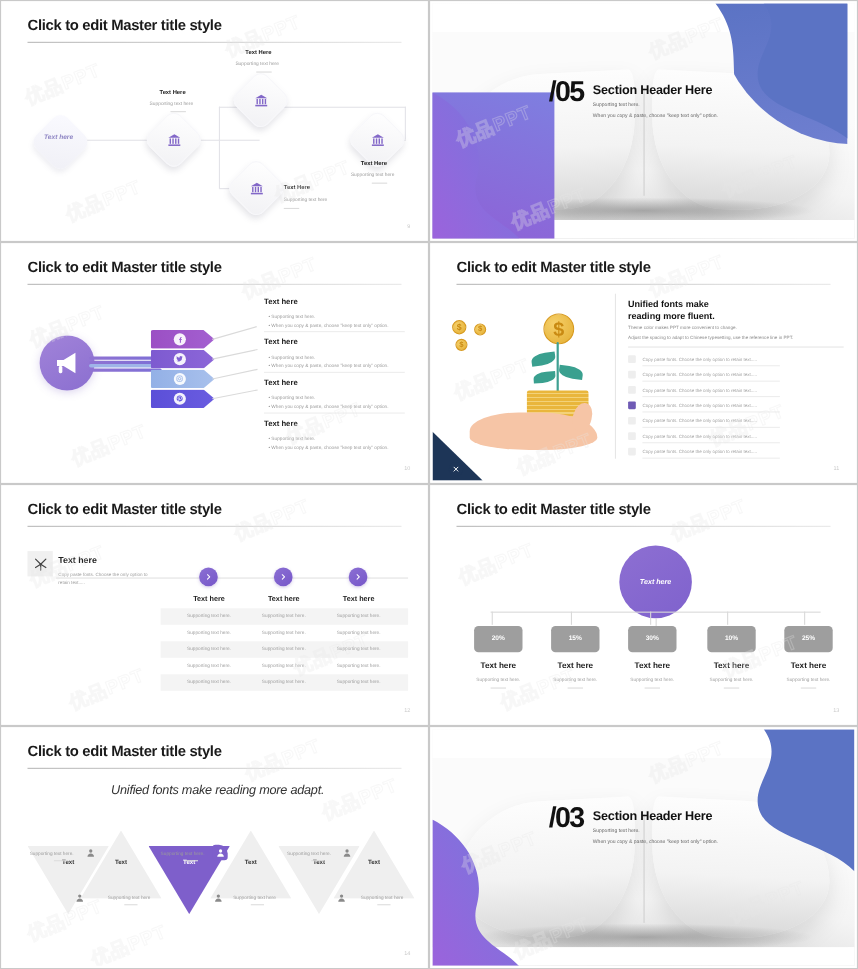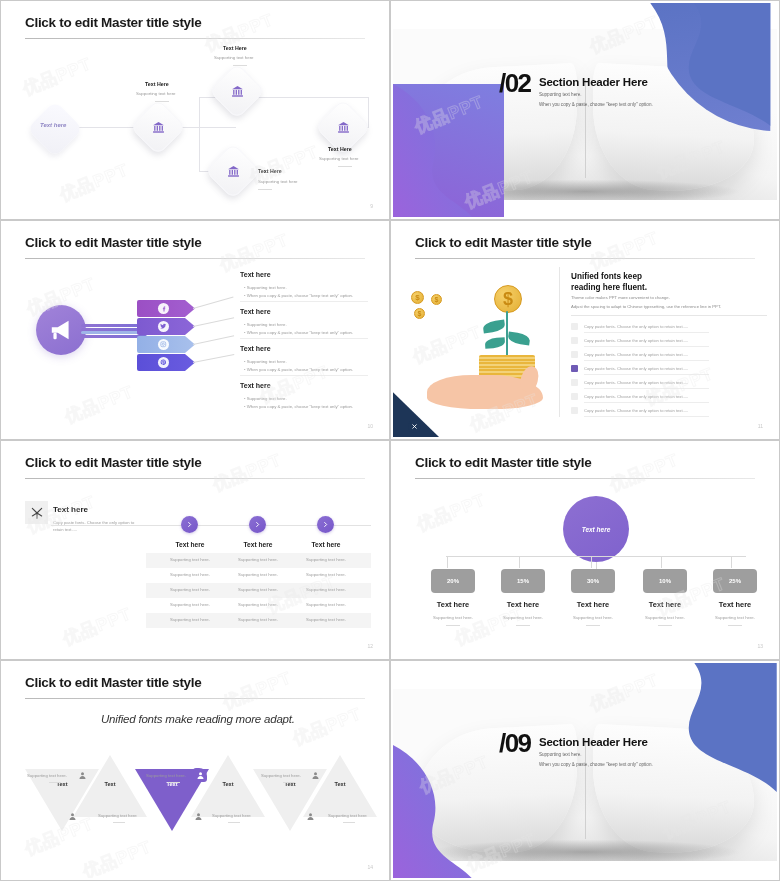--- a/index.html
+++ b/index.html
@@ -259,21 +259,21 @@
         <defs>
             <linearGradient id="g2" x1="0" y1="1" x2="1" y2="0">
           <stop offset="0" stop-color="#9b63dc"></stop>
               <stop offset="1" stop-color="#7478dd"></stop>
         </linearGradient>
           </defs>
         <path d="M0 0 C30 14, 48 42, 40 70 C32 98, 62 104, 78 120 L0 120 Z" fill="url(#g2)"></path>
       </svg>
 
       <div class="sec-txt">
-        <div class="sec-num">/02</div>
+        <div class="sec-num">/05</div>
         <div class="sec-h">Section Header Here</div>
         <div class="sec-s1">Supporting text here.</div>
         <div class="sec-s2">When you copy &amp; paste, choose "keep text only" option.</div>
       </div>
 
       <div class="wm">
         <span style="left:20px;  top:100px;">优品PPT</span>
         <span style="left:195px; top:20px;">优品PPT</span>
         <span style="left:262px; top:145px;">优品PPT</span>
         <span style="left:70px;  top:175px;">优品PPT</span>
@@ -396,22 +396,22 @@
       <div class="navy"></div>
       <div class="navy-dot">
         <svg width="7" height="7" viewBox="0 0 24 24" stroke="#fff" stroke-width="3" fill="none">
           <path d="M5 5 L19 19 M19 5 L5 19"></path>
         </svg>
       </div>
 
       <div class="uf-vrule" style="left:166px; top:44px; height:150px;"></div>
 
       <div class="uf-h" style="left:178px; top:48px;">
-        <span>Unified fonts keep</span><br>
-        <span>reading here fluent.</span>
+        <span>Unified fonts make</span><br>
+        <span>reading more fluent.</span>
       </div>
       <div class="uf-p" style="left:178px; top:71px;">Theme color makes PPT more convenient to change.</div>
       <div class="uf-p" style="left:178px; top:80px;">Adjust the spacing to adapt to Chinese typesetting, use the reference line in PPT.</div>
       <div class="uf-rule" style="left:178px; top:92px; width:196px;"></div>
 
       <div class="chk" style="left:178px; top:100px;"></div>
       <div class="chkline" style="left:191px; top:101px;">Copy paste fonts. Choose the only option to retain text.....</div>
       <div class="chkrule" style="left:191px; top:109px; width:125px;"></div>
 
       <div class="chk" style="left:178px; top:114px;"></div>
@@ -693,21 +693,21 @@
         <defs>
             <linearGradient id="g3" x1="0" y1="1" x2="1" y2="0">
           <stop offset="0" stop-color="#9b63dc"></stop>
               <stop offset="1" stop-color="#7478dd"></stop>
         </linearGradient>
           </defs>
         <path d="M0 0 C30 14, 48 42, 40 70 C32 98, 62 104, 78 120 L0 120 Z" fill="url(#g3)"></path>
       </svg>
 
       <div class="sec-txt">
-        <div class="sec-num">/09</div>
+        <div class="sec-num">/03</div>
         <div class="sec-h">Section Header Here</div>
         <div class="sec-s1">Supporting text here.</div>
         <div class="sec-s2">When you copy &amp; paste, choose "keep text only" option.</div>
       </div>
 
       <div class="wm">
         <span style="left:25px;  top:100px;">优品PPT</span>
         <span style="left:195px; top:18px;">优品PPT</span>
         <span style="left:268px; top:145px;">优品PPT</span>
         <span style="left:72px;  top:178px;">优品PPT</span>

